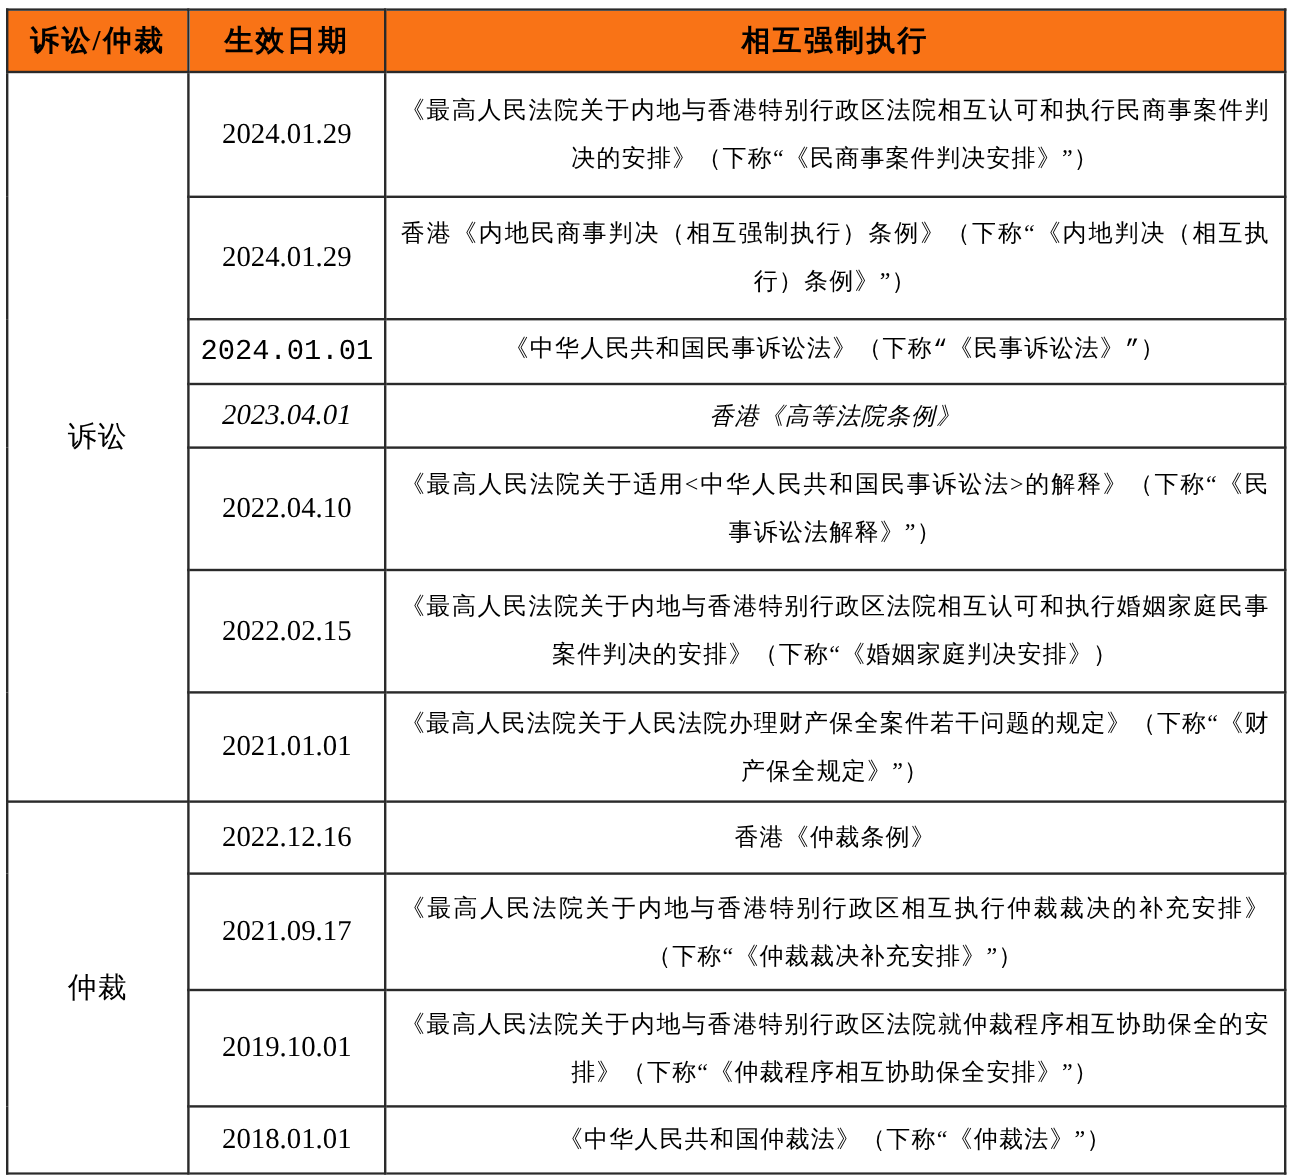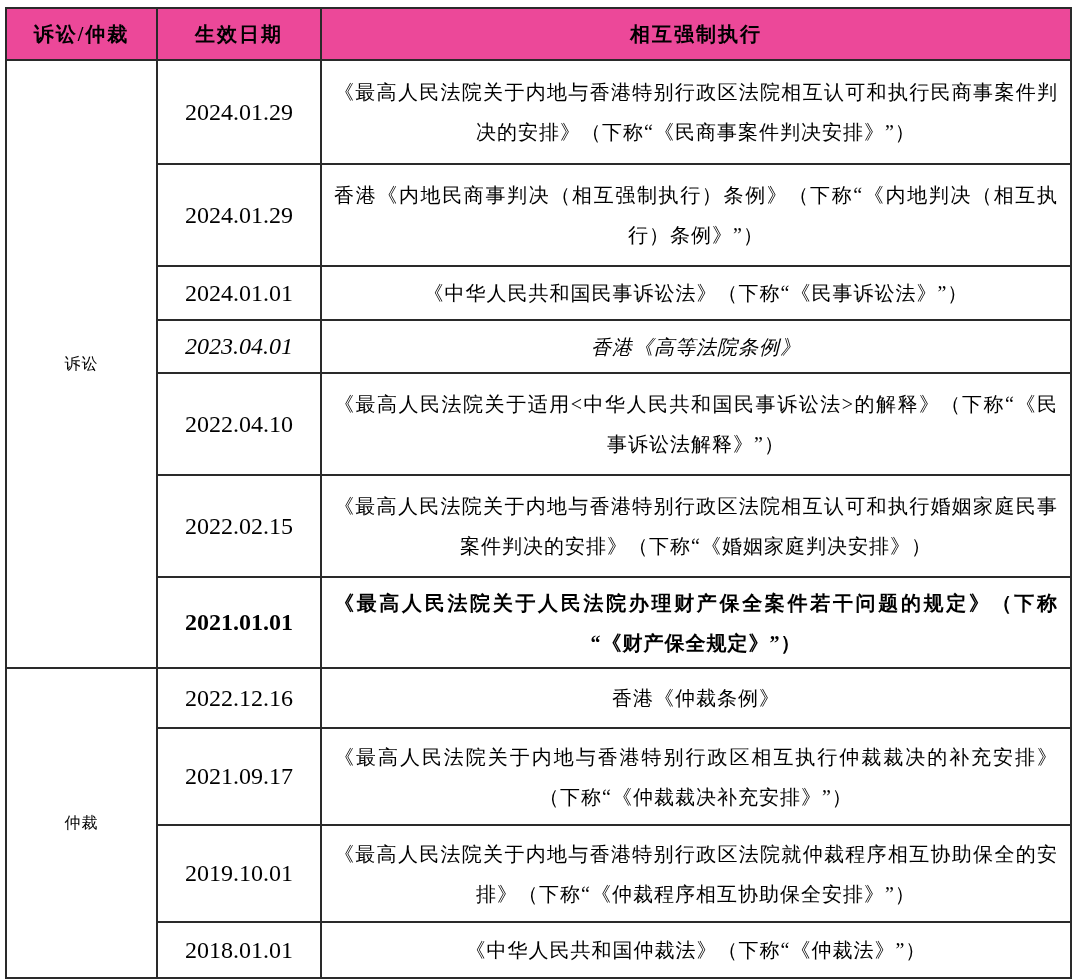--- a/index.html
+++ b/index.html
@@ -22,29 +22,29 @@
     width: 1065px;
     table-layout: fixed;
   }
   table.law-table td, table.law-table th {
     border: 2px solid #2a2a2a;
     box-sizing: border-box;
     vertical-align: middle;
     overflow: hidden;
   }
   th.hdr {
-    font-size: 20px;
+    font-size: 24px;
     font-weight: bold;
     letter-spacing: 2px;
     text-align: center;
-    background: #ec4899;
+    background: #f97316;
     border-bottom-width: 3px;
   }
   td.cat {
-    font-size: 16px;
+    font-size: 24px;
     letter-spacing: 1px;
     text-align: center;
   }
   td.date {
     font-size: 24px;
     text-align: center;
     white-space: nowrap;
   }
   td.law {
     font-size: 20px;
@@ -52,25 +52,25 @@
     line-height: 2.0;
     padding: 2px 12px;
     text-align: justify;
     text-align-last: center;
     text-justify: inter-character;
   }
   
   tr.rh  { height: 52px; }
   tr.r1  { height: 104px; }
   tr.r2  { height: 102px; }
-  tr.r3  { height: 54px; }
+  tr.r3  { height: 54px; font-family: Liberation Mono, monospace; }
   tr.r4  { height: 53px; font-style: italic; }
   tr.r5  { height: 102px; }
   tr.r6  { height: 102px; }
-  tr.r7  { height: 91px; font-weight: bold; }
+  tr.r7  { height: 91px; }
   tr.r8  { height: 60px; }
   tr.r9  { height: 97px; }
   tr.r10 { height: 97px; margin-left: 24px; }
   tr.r11 { height: 56px; }
 </style>
 </head>
 <body>
 
 <div class="page">
   <table class="law-table">

